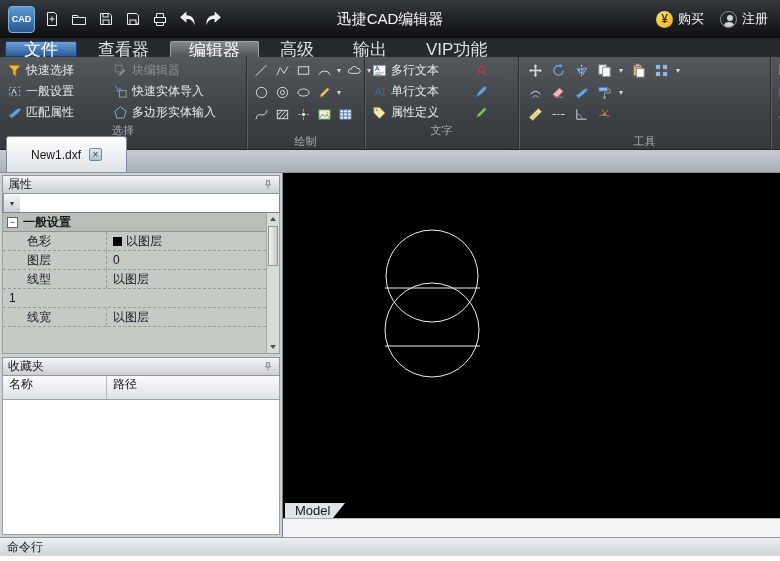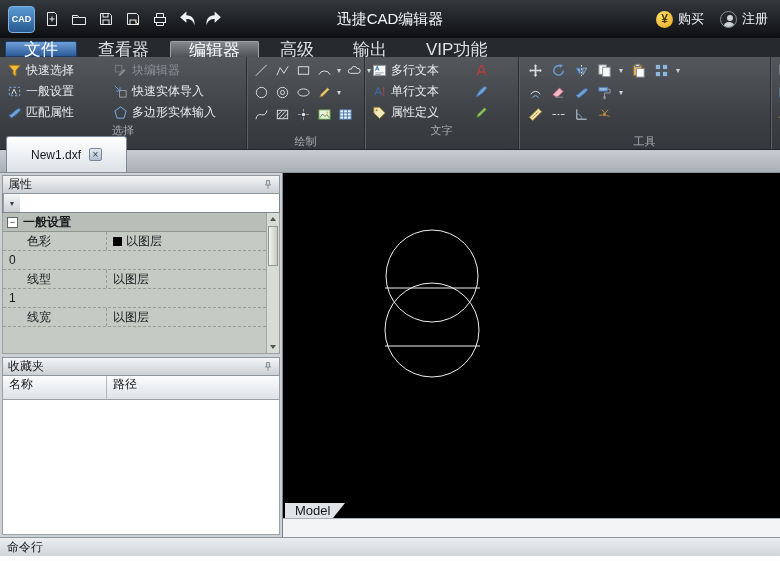--- a/index.html
+++ b/index.html
@@ -664,20 +664,21 @@
         <span>一般设置</span>
       </div>
       <div class="prow">
         <span class="plabel">色彩</span>
         <span class="pval">
             <span class="swatch" style="background: rgb(0, 0, 0);"></span>
             <span>以图层</span>
           </span>
       </div>
       <div class="prow">
+        <span class="plabel">图层</span>
         <span class="pval">
             <span>0</span>
           </span>
       </div>
       <div class="prow">
         <span class="plabel">线型</span>
         <span class="pval">
             <span>以图层</span>
           </span>
       </div>

